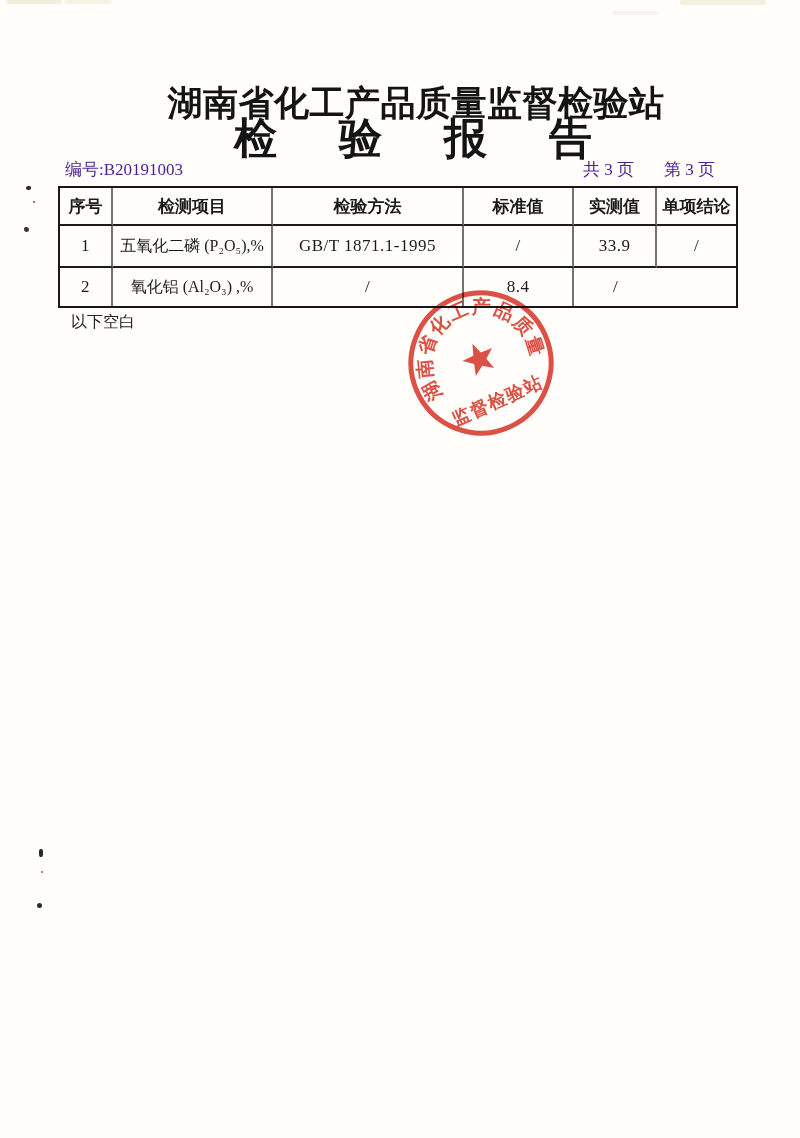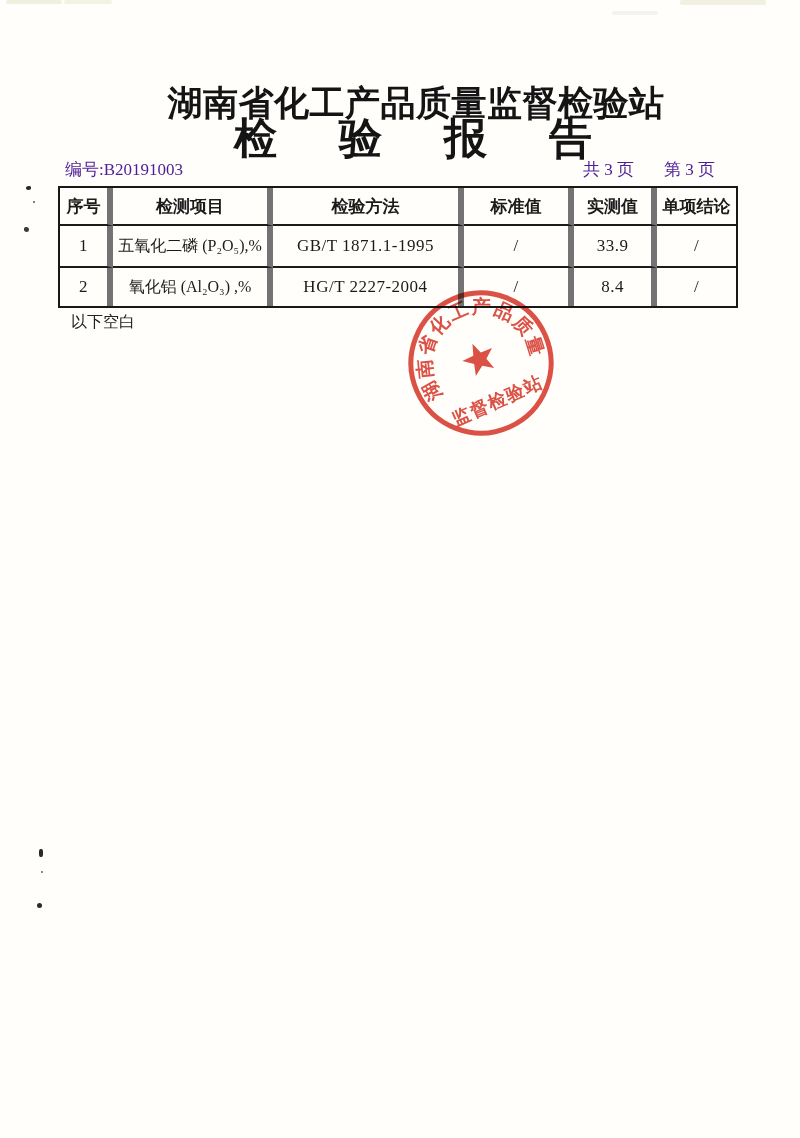--- a/index.html
+++ b/index.html
@@ -59,21 +59,21 @@
     width:680px;height:122px;
     box-sizing:border-box;
     border:2.5px solid #181818;
     display:grid;
     grid-template-columns:53px 160px 191px 110px 83px 1fr;
     grid-template-rows:38px 42px 1fr;
     background:transparent;
   }
   .cell{
     display:flex;align-items:center;justify-content:center;
-    border-right:6px solid #737373;
+    border-right:2px solid #737373;
     border-bottom:2px solid #1c1c1c;
     font-size:16px;
     box-sizing:border-box;
     white-space:nowrap;
   }
   .cell.c5{border-right:none;}
   .cell.r2{border-bottom:none;}
   .cell.th{font-weight:bold;font-size:17px;}
   .cell.latin{font-size:17px;letter-spacing:0.5px;}
 
@@ -132,21 +132,20 @@
 
     <div class="cell r1 c0 latin">1</div>
     <div class="cell r1 c1">五氧化二磷 (P₂O₅),%</div>
     <div class="cell r1 c2 latin">GB/T 1871.1-1995</div>
     <div class="cell r1 c3 latin">/</div>
     <div class="cell r1 c4 latin">33.9</div>
     <div class="cell r1 c5 latin">/</div>
 
     <div class="cell r2 c0 latin">2</div>
     <div class="cell r2 c1">氧化铝 (Al₂O₃) ,%</div>
-    <div class="cell r2 c2 latin">HG/T 2227-2004</div>
     <div class="cell r2 c3 latin">/</div>
     <div class="cell r2 c4 latin">8.4</div>
     <div class="cell r2 c5 latin">/</div>
   </div>
 
   <div class="below-blank">以下空白</div>
 
   <svg class="stamp" viewBox="0 0 160 160" width="160" height="160">
     <defs>
       <path id="arcPath" d="M 33,97.1 A 50,50 0 1 1 127,97.1" fill="none"></path>

